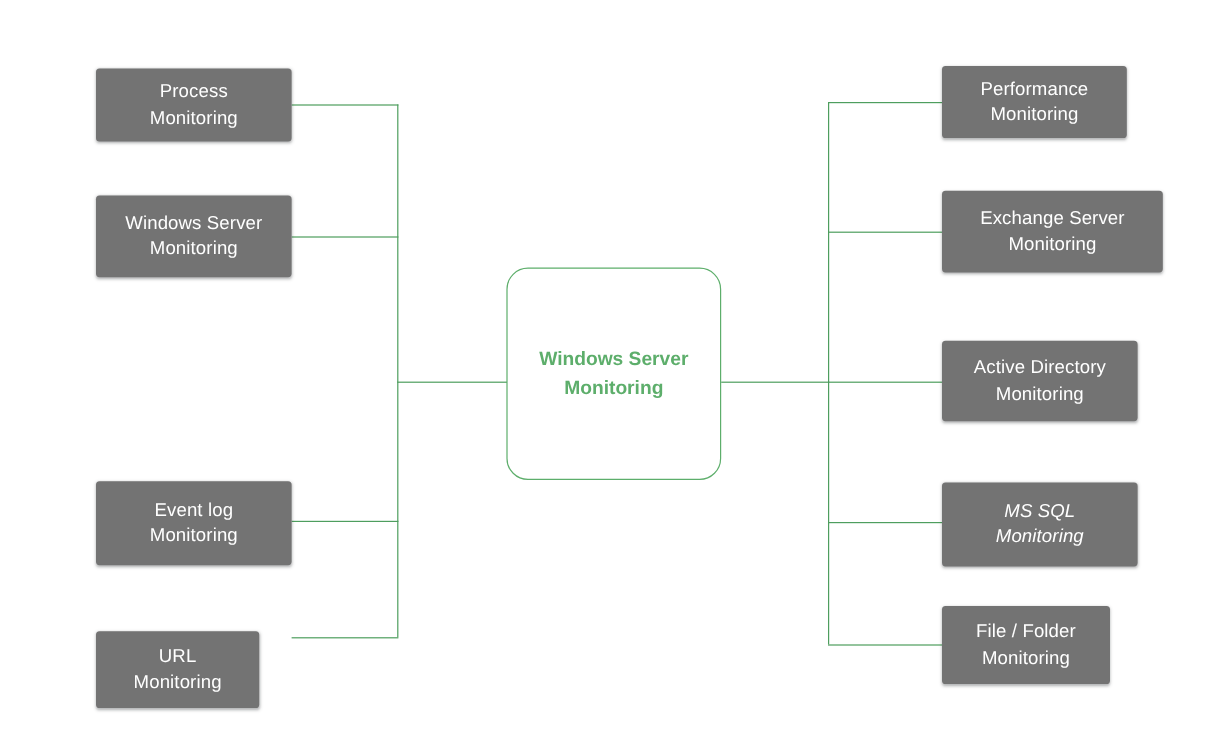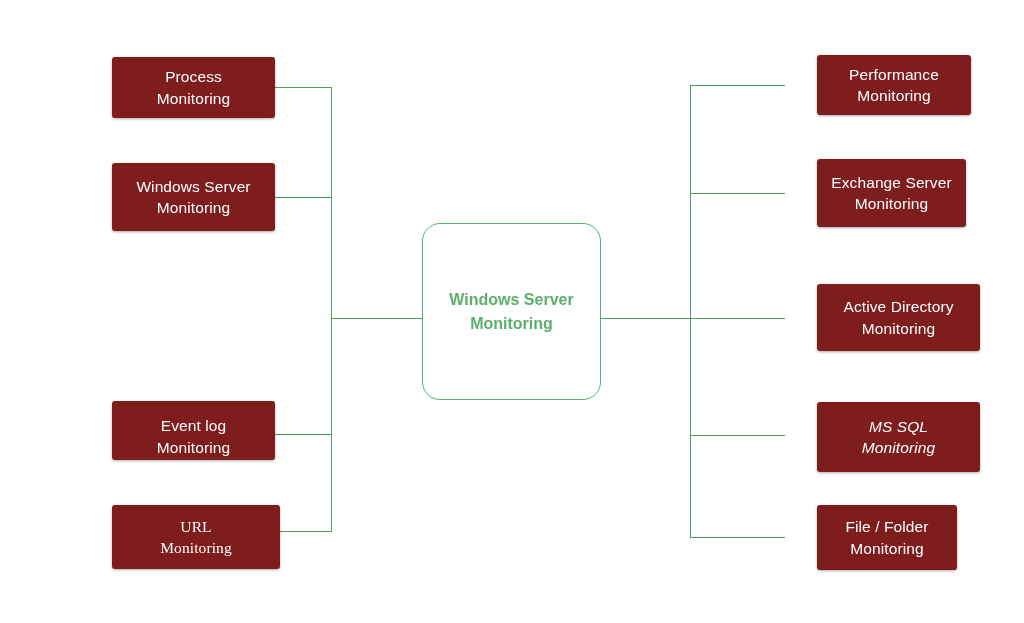--- a/index.html
+++ b/index.html
@@ -25,33 +25,32 @@
     position: absolute;
     background: #4E9E5E;
   }
   .line-h { height: 1px; }
   .line-v { width: 1px; }
 
   
   .node {
     position: absolute;
     box-sizing: border-box;
-    background: #7f1d1d;
+    background: #737373;
     border-radius: 3px;
     box-shadow: 0 1px 3px rgba(60,64,67,0.30), 0 1px 2px rgba(60,64,67,0.15);
     display: flex;
     align-items: center;
     justify-content: center;
     text-align: center;
     color: #ffffff;
     font-size: 15.5px;
     line-height: 1.38;
     letter-spacing: 0.1px;
-    padding: 2px 6px;
-    margin-left: 32px;
+    padding: 14px 6px;
   }
   .node .label {
     display: block;
     width: 100%;
     white-space: pre-line;
   }
 
   
   .hub {
     position: absolute;
@@ -101,41 +100,41 @@
   <div class="node" style="left:80px; top:57px; width:163px; height:61px;">
     <span class="label">Process
 Monitoring</span>
   </div>
 
   <div class="node" style="left:80px; top:163px; width:163px; height:68px;">
     <span class="label">Windows Server
 Monitoring</span>
   </div>
 
-  <div class="node" style="left:80px; top:401px; width:163px; height:59px;align-items:flex-end;">
+  <div class="node" style="left:80px; top:401px; width:163px; height:70px;">
     <span class="label">Event log
 Monitoring</span>
   </div>
 
-  <div class="node" style="left:80px; top:505px; width:168px; height:64px;font-family:Liberation Serif, serif;">
+  <div class="node" style="left:80px; top:526px; width:136px; height:64px;">
     <span class="label">URL
 Monitoring</span>
   </div>
 
   <div class="hub" style="left:422px; top:223px; width:179px; height:177px;">
     <span class="label">Windows Server
 Monitoring</span>
   </div>
 
   <div class="node" style="left:785px; top:55px; width:154px; height:60px;">
     <span class="label">Performance
 Monitoring</span>
   </div>
 
-  <div class="node" style="left:785px; top:159px; width:149px; height:68px;">
+  <div class="node" style="left:785px; top:159px; width:184px; height:68px;">
     <span class="label">Exchange Server
 Monitoring</span>
   </div>
 
   <div class="node" style="left:785px; top:284px; width:163px; height:67px;">
     <span class="label">Active Directory
 Monitoring</span>
   </div>
 
   <div class="node" style="left:785px; top:402px; width:163px; height:70px;font-style:italic;">

